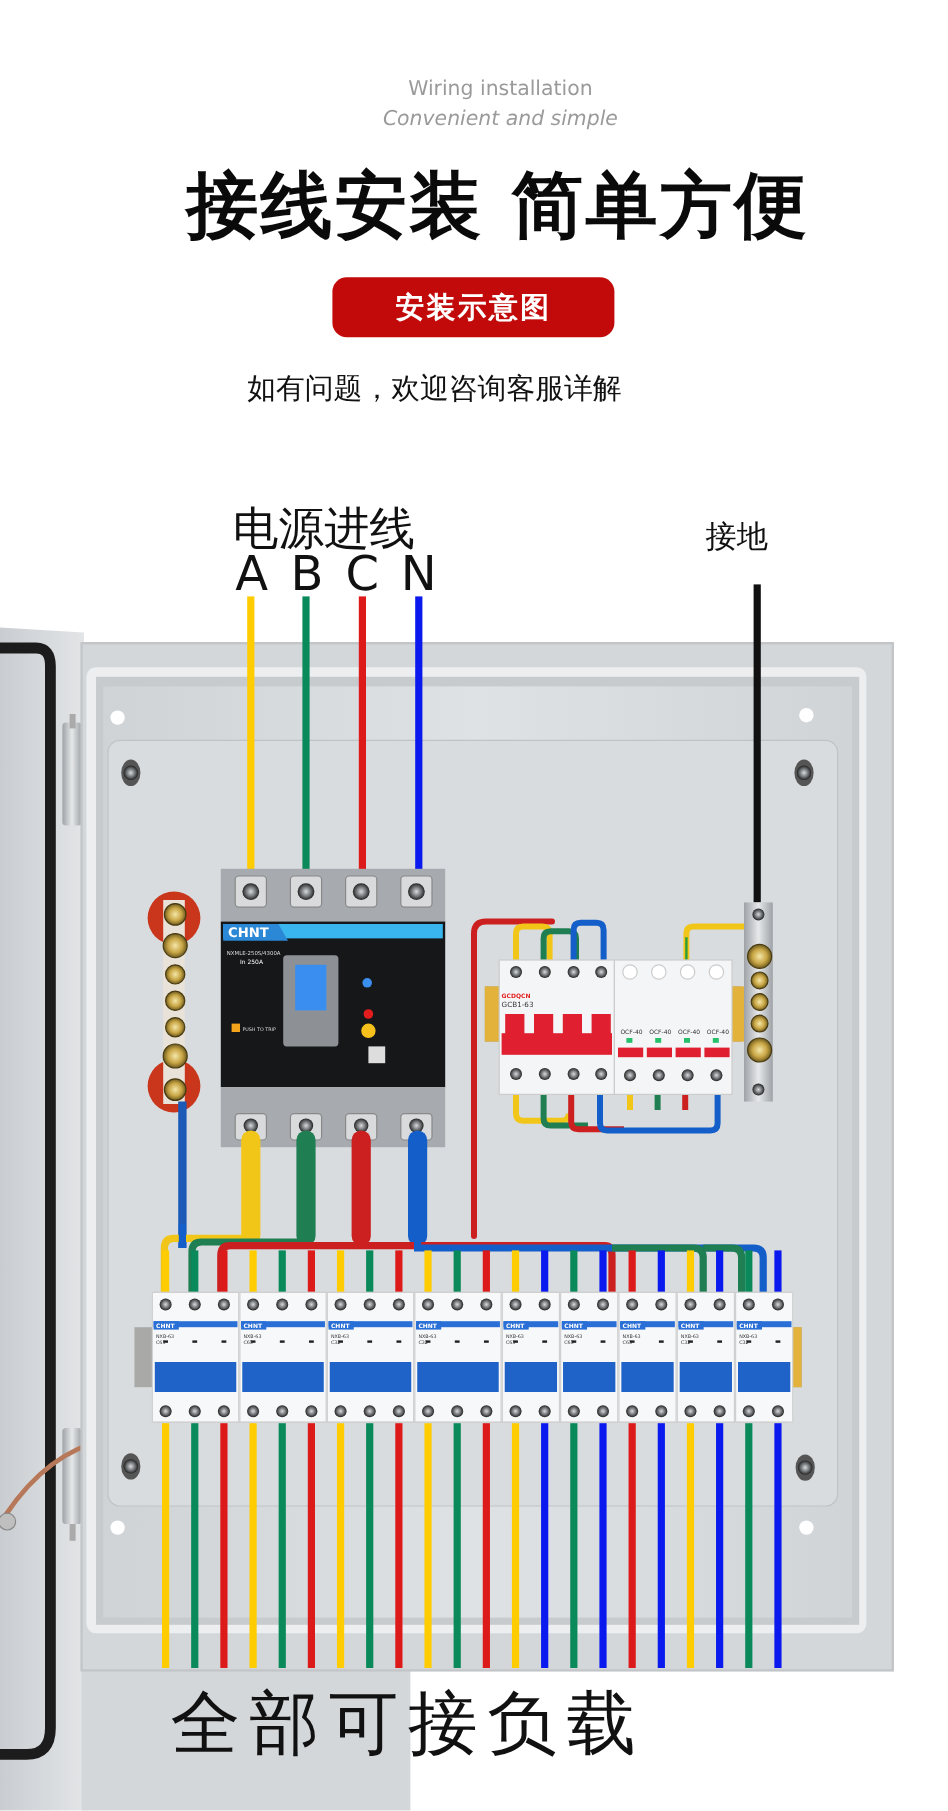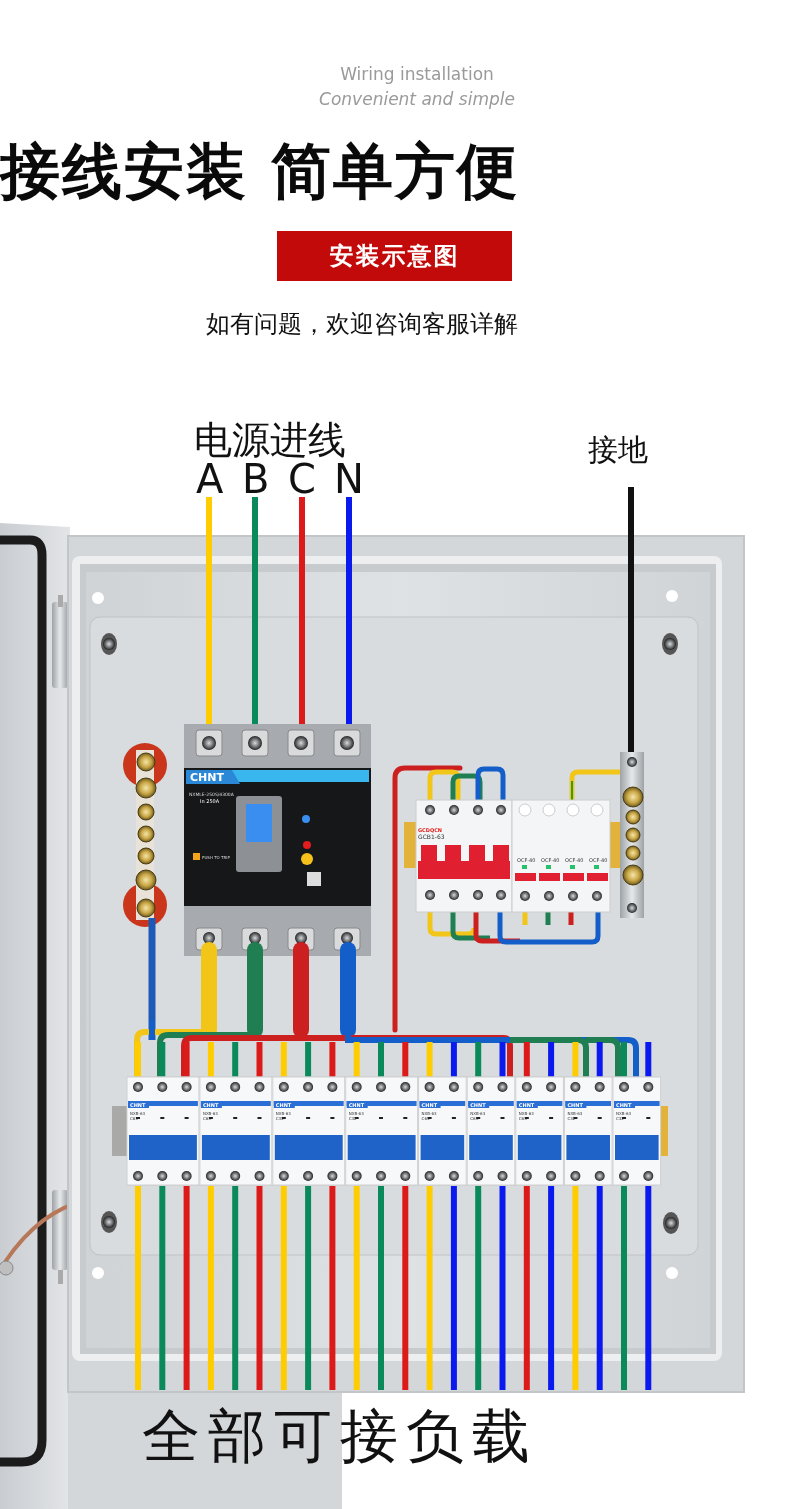--- a/index.html
+++ b/index.html
@@ -2,26 +2,26 @@
 <html><head>
 <meta charset="utf-8">
 <style>
   *{box-sizing:border-box;margin:0;padding:0;}
   html,body{width:790px;height:1509px;background:#ffffff;overflow:hidden;}
   body{position:relative;font-family:"DejaVu Sans","Liberation Sans",sans-serif;color:#000;}
   .abs{position:absolute;}
   .sub-en{left:0;width:790px;text-align:center;color:#9a9a9a;font-family:"DejaVu Sans",sans-serif;font-size:17px;margin-left:22px;}
   #sub1{top:64px;}
   #sub2{top:89px;font-style:italic;}
-  #headline{top:132px;left:0;width:674px;text-align:left;font-size:60px;font-weight:bold;letter-spacing:2px;color:#0a0a0a;font-family:"DejaVu Sans",sans-serif;}
-  #badge{top:231px;left:277px;width:235px;height:50px;background:#c20a0a;border-radius:0;color:#fff;font-size:24px;font-weight:bold;display:flex;align-items:center;justify-content:center;letter-spacing:2px;}
+  #headline{top:132px;left:0;width:674px;text-align:right;font-size:60px;font-weight:bold;letter-spacing:2px;color:#0a0a0a;font-family:"DejaVu Sans",sans-serif;}
+  #badge{top:231px;left:277px;width:235px;height:50px;background:#c20a0a;border-radius:12px;color:#fff;font-size:24px;font-weight:bold;display:flex;align-items:center;justify-content:center;letter-spacing:2px;}
   #contact{top:308px;left:0;width:724px;text-align:center;font-size:24px;color:#111;}
   #power-title{top:415px;left:194px;font-size:38px;color:#111;}
   .phase{top:456px;font-size:40px;color:#111;}
-  #ground-label{top:430px;left:588px;font-size:30px;color:#111;}
+  #ground-label{top:430px;left:588px;font-size:26px;color:#111;}
   #bottom-label{top:1398px;left:0;width:680px;text-align:center;font-size:58px;color:#111;letter-spacing:8px;}
   svg#diagram{position:absolute;left:0;top:0;}
 </style>
 </head>
 <body>
 
 <div class="abs sub-en" id="sub1">Wiring installation</div>
 <div class="abs sub-en" id="sub2">Convenient and simple</div>
 <div class="abs" id="headline">接线安装 简单方便</div>
 <div class="abs" id="badge">

